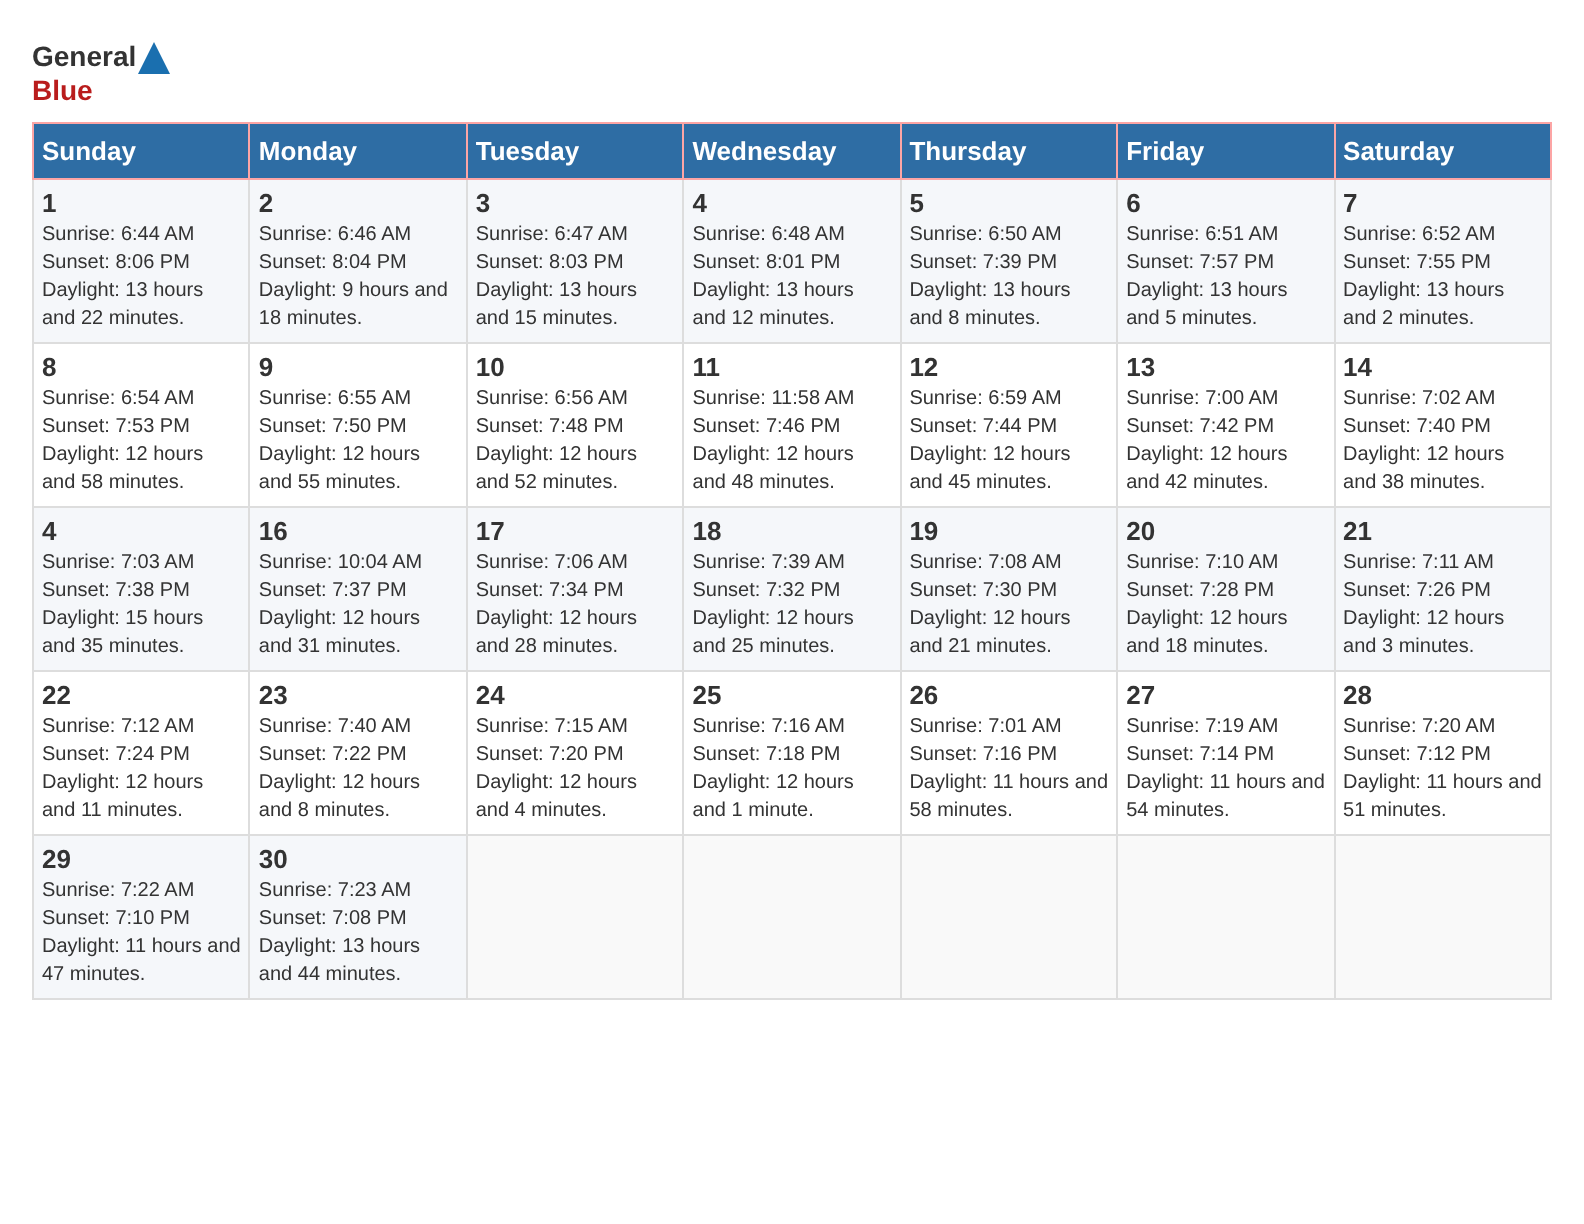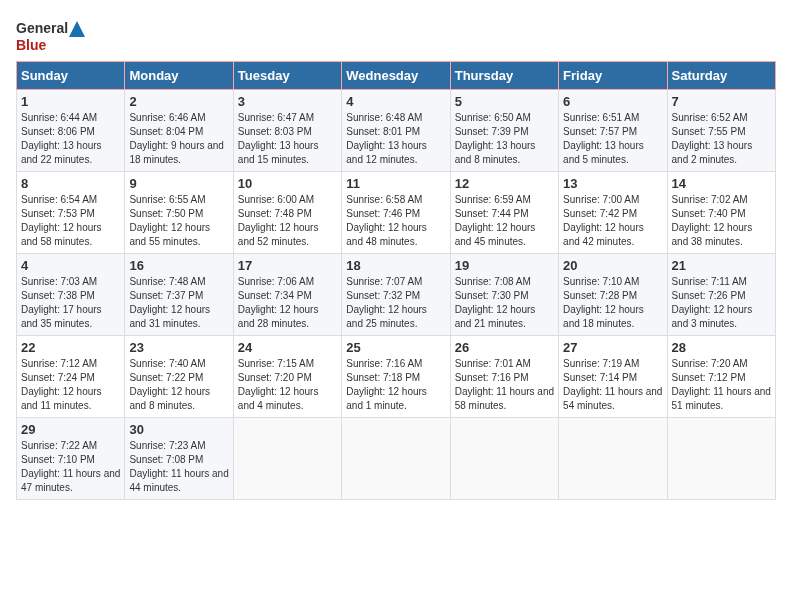--- a/index.html
+++ b/index.html
@@ -193,29 +193,29 @@
           <span class="day-num">9</span>
           <div class="day-info">
             <span>Sunrise: 6:55 AM</span><br>
             <span>Sunset: 7:50 PM</span><br>
             <span>Daylight: 12 hours and 55 minutes.</span>
           </div>
         </td>
         <td>
           <span class="day-num">10</span>
           <div class="day-info">
-            <span>Sunrise: 6:00 AM</span><br>
+            <span>Sunrise: 6:56 AM</span><br>
             <span>Sunset: 7:48 PM</span><br>
             <span>Daylight: 12 hours and 52 minutes.</span>
           </div>
         </td>
         <td>
           <span class="day-num">11</span>
           <div class="day-info">
-            <span>Sunrise: 6:58 AM</span><br>
+            <span>Sunrise: 11:58 AM</span><br>
             <span>Sunset: 7:46 PM</span><br>
             <span>Daylight: 12 hours and 48 minutes.</span>
           </div>
         </td>
         <td>
           <span class="day-num">12</span>
           <div class="day-info">
             <span>Sunrise: 6:59 AM</span><br>
             <span>Sunset: 7:44 PM</span><br>
             <span>Daylight: 12 hours and 45 minutes.</span>
@@ -237,43 +237,43 @@
             <span>Daylight: 12 hours and 38 minutes.</span>
           </div>
         </td>
       </tr>
       <tr>
         <td>
           <span class="day-num">4</span>
           <div class="day-info">
             <span>Sunrise: 7:03 AM</span><br>
             <span>Sunset: 7:38 PM</span><br>
-            <span>Daylight: 17 hours and 35 minutes.</span>
+            <span>Daylight: 15 hours and 35 minutes.</span>
           </div>
         </td>
         <td>
           <span class="day-num">16</span>
           <div class="day-info">
-            <span>Sunrise: 7:48 AM</span><br>
+            <span>Sunrise: 10:04 AM</span><br>
             <span>Sunset: 7:37 PM</span><br>
             <span>Daylight: 12 hours and 31 minutes.</span>
           </div>
         </td>
         <td>
           <span class="day-num">17</span>
           <div class="day-info">
             <span>Sunrise: 7:06 AM</span><br>
             <span>Sunset: 7:34 PM</span><br>
             <span>Daylight: 12 hours and 28 minutes.</span>
           </div>
         </td>
         <td>
           <span class="day-num">18</span>
           <div class="day-info">
-            <span>Sunrise: 7:07 AM</span><br>
+            <span>Sunrise: 7:39 AM</span><br>
             <span>Sunset: 7:32 PM</span><br>
             <span>Daylight: 12 hours and 25 minutes.</span>
           </div>
         </td>
         <td>
           <span class="day-num">19</span>
           <div class="day-info">
             <span>Sunrise: 7:08 AM</span><br>
             <span>Sunset: 7:30 PM</span><br>
             <span>Daylight: 12 hours and 21 minutes.</span>
@@ -361,21 +361,21 @@
             <span>Sunrise: 7:22 AM</span><br>
             <span>Sunset: 7:10 PM</span><br>
             <span>Daylight: 11 hours and 47 minutes.</span>
           </div>
         </td>
         <td>
           <span class="day-num">30</span>
           <div class="day-info">
             <span>Sunrise: 7:23 AM</span><br>
             <span>Sunset: 7:08 PM</span><br>
-            <span>Daylight: 11 hours and 44 minutes.</span>
+            <span>Daylight: 13 hours and 44 minutes.</span>
           </div>
         </td>
         <td class="empty-cell"></td>
         <td class="empty-cell"></td>
         <td class="empty-cell"></td>
         <td class="empty-cell"></td>
         <td class="empty-cell"></td>
       </tr>
     </tbody>
 </table>

